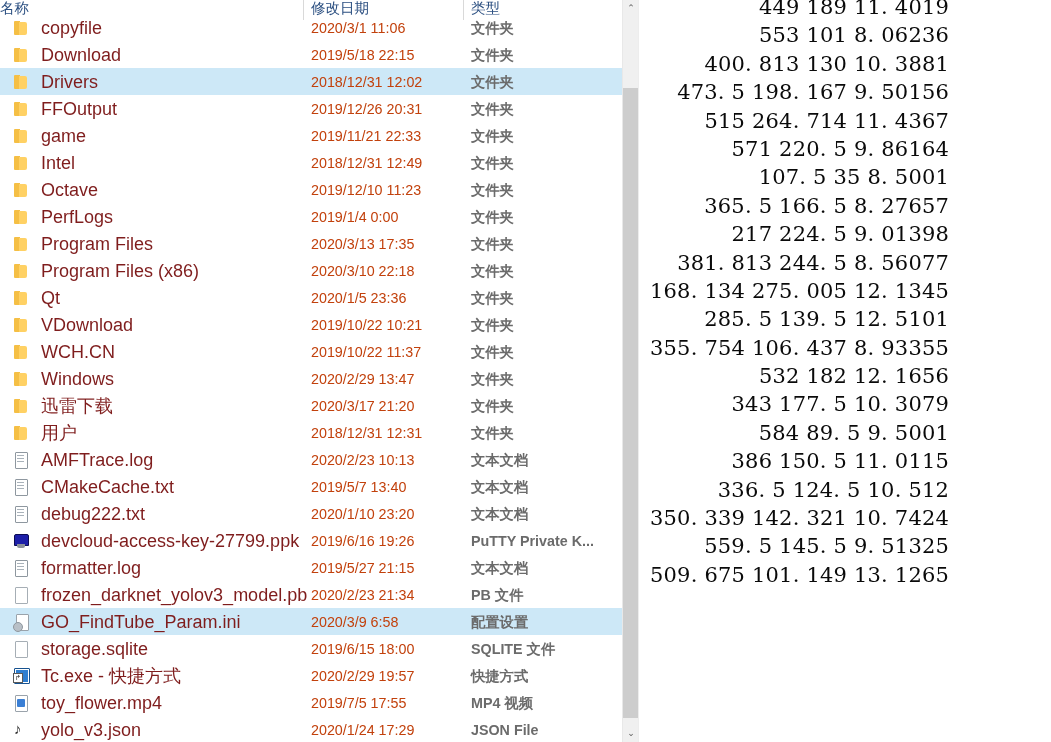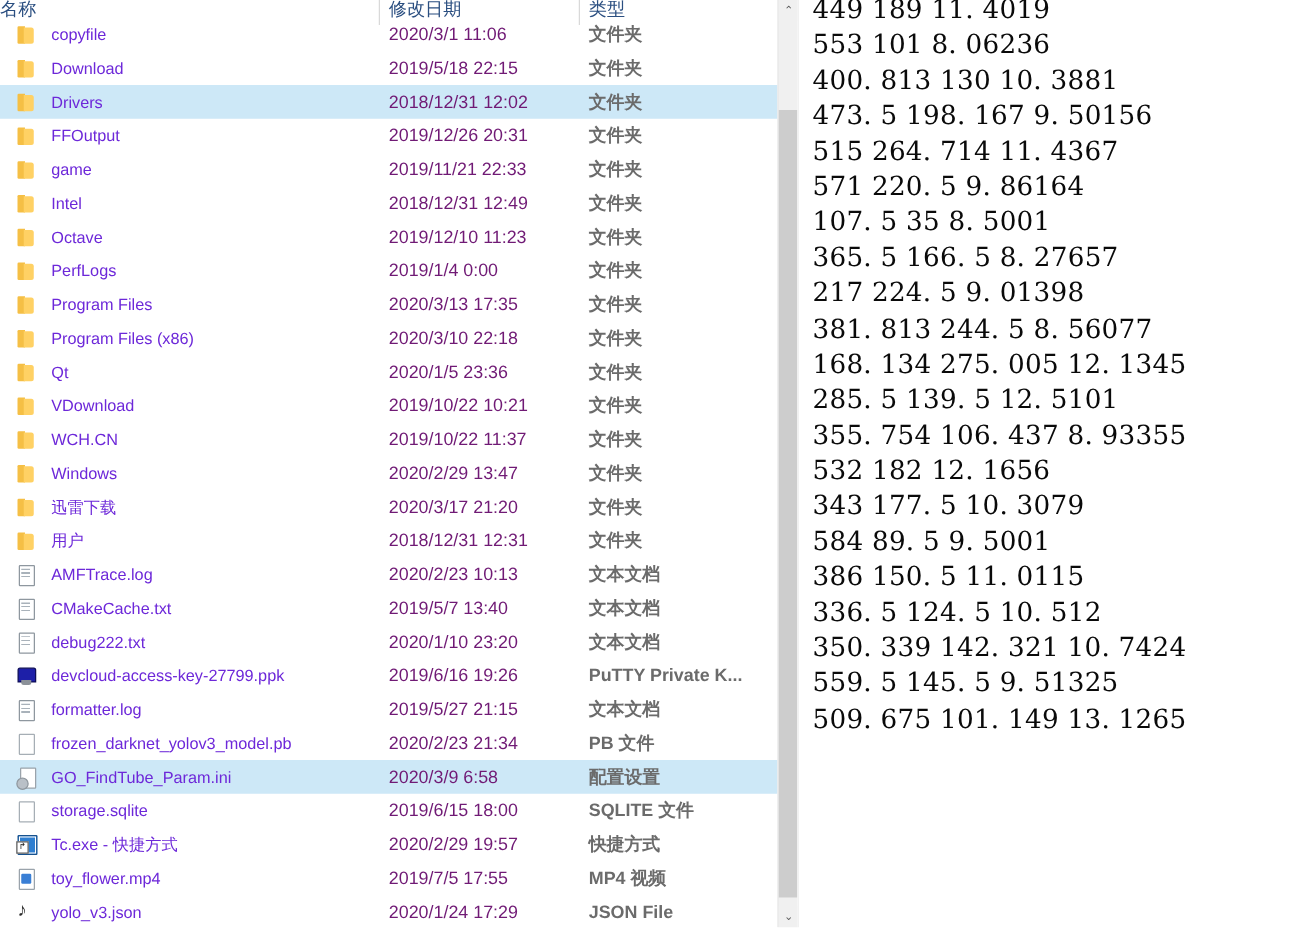--- a/index.html
+++ b/index.html
@@ -7,20 +7,21 @@
     width: 1051px; height: 742px;
     background: #ffffff;
     font-family: "Liberation Sans", "DejaVu Sans", sans-serif;
     overflow: hidden;
   }
   .screen {
     position: relative;
     width: 1051px; height: 742px;
     display: flex;
     background: #ffffff;
+    text-align: right;
   }
 
   
   .explorer {
     position: relative;
     width: 638px; height: 742px;
     background: #ffffff;
     overflow: hidden;
     flex: 0 0 638px;
   }
@@ -74,29 +75,29 @@
     white-space: nowrap;
   }
   .ficon {
     width: 16px; height: 16px;
     margin-left: 13px;
     margin-right: 12px;
     flex: 0 0 16px;
     position: relative;
   }
   .fname {
-    font-size: 13px;
-    color: #6d28d9;
+    font-size: 18px;
+    color: #7f1d1d;
     line-height: 18px;
   }
   .cell-date {
     position: absolute;
     left: 311px;
     font-size: 14.3px;
-    color: #701a75;
+    color: #c2410c;
     white-space: nowrap;
     line-height: 18px;
   }
   .cell-type {
     position: absolute;
     left: 471px;
     font-size: 14.3px;
     color: #6b6b6b;
     white-space: nowrap;
     line-height: 18px;

